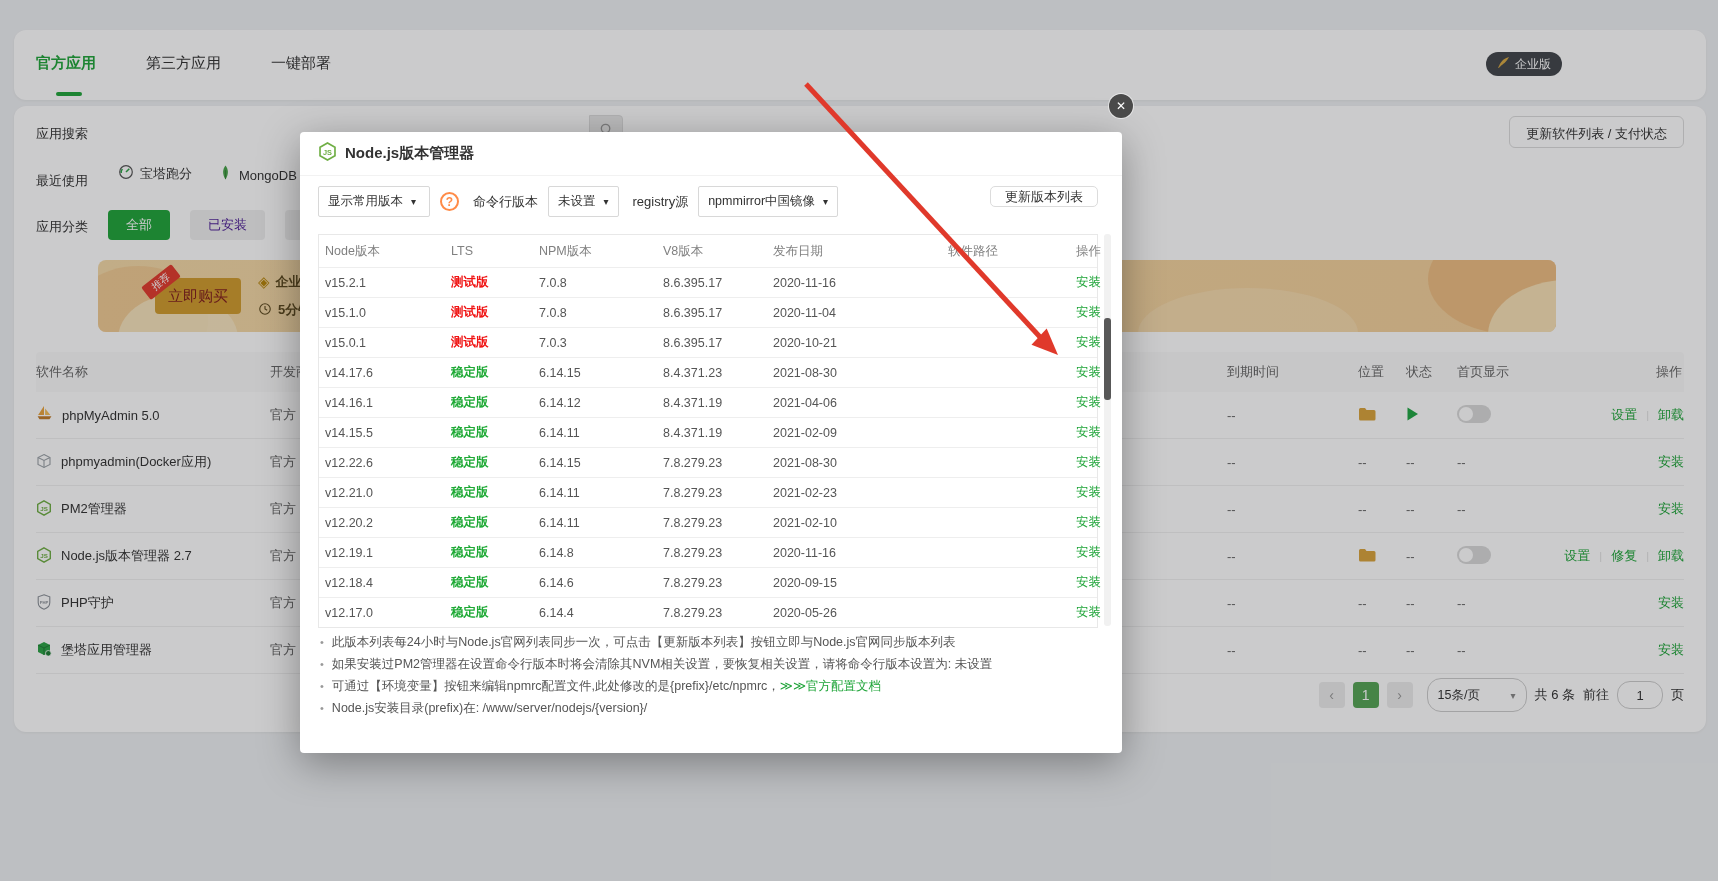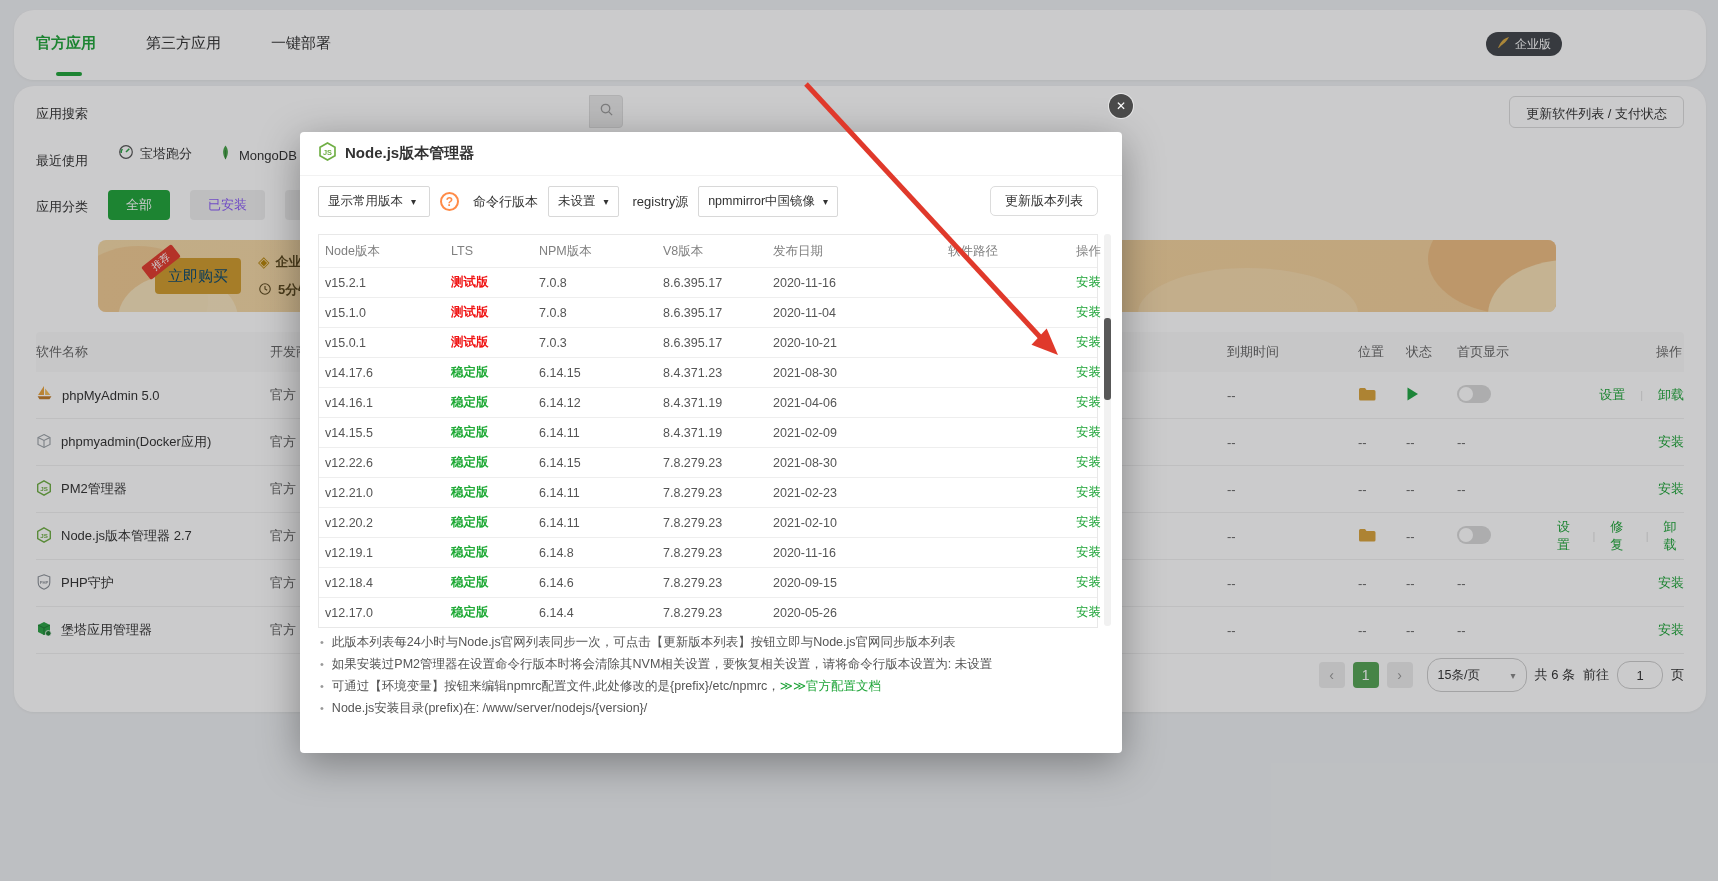--- a/index.html
+++ b/index.html
@@ -1,67 +1,67 @@
 <!DOCTYPE html>
 <html><head>
 <meta charset="utf-8">
 <style>
   * { margin:0; padding:0; box-sizing:border-box; font-family:"Liberation Sans","DejaVu Sans",sans-serif; }
   body { background:#9aa0a6; }
   .page { position:relative; width:1718px; height:881px; background:#eef0f2; overflow:hidden; }
-  .card { position:absolute; background:#fff; border-radius:20px; box-shadow:0 1px 3px rgba(0,0,0,.05); }
+  .card { position:absolute; background:#fff; border-radius:12px; box-shadow:0 1px 3px rgba(0,0,0,.05);margin-top:20px; }
   .topbar { left:14px; top:10px; width:1692px; height:70px; }
   .tabs { position:absolute; left:22px; top:24px; display:flex; gap:50px; }
   .tab { font-size:15px; color:#333; cursor:pointer; }
   .tab.active { color:#20a53a; font-weight:bold; }
   .tab-underline { position:absolute; left:42px; top:62px; width:26px; height:4px; border-radius:2px; background:#20a53a; }
   .ent-badge { position:absolute; right:144px; top:22px; height:24px; padding:0 11px; background:#42464b; border-radius:12px; color:#fff; font-size:12px; display:flex; align-items:center; gap:5px; }
   .main { left:14px; top:86px; width:1692px; height:626px; }
   .rowlabel { position:absolute; font-size:13px; color:#333; }
   .s-input { position:absolute; left:84px; top:9px; width:486px; height:33px; border:1px solid #ddd; border-radius:4px; font-size:13px; color:#333; padding:0 10px; outline:none; background:#fff; }
   .s-btn { position:absolute; left:575px; top:9px; width:34px; height:33px; background:#e9e9e9; border:1px solid #ddd; border-radius:0 4px 4px 0; display:flex; align-items:center; justify-content:center; cursor:pointer; }
   .update-btn { position:absolute; right:22px; top:10px; height:32px; padding:8px 16px; background:#fff; border:1px solid #dcdcdc; border-radius:6px; font-size:13px; color:#333; cursor:pointer; }
   .recent-wrap { position:absolute; left:104px; top:58px; display:flex; gap:26px; align-items:center; }
   .recent-item { display:flex; align-items:flex-end; gap:6px; font-size:13px; color:#333; cursor:pointer; }
   .cat-wrap { position:absolute; left:94px; top:104px; display:flex; gap:20px; }
-  .cat-btn { height:30px; padding:0 18px; border-radius:4px; background:#efefef; color:#8b5cf6; font-size:13px; border:none; cursor:pointer; }
+  .cat-btn { height:30px; padding:0 18px; border-radius:4px; background:#efefef; color:#4c1d95; font-size:13px; border:none; cursor:pointer; }
   .cat-btn.active { background:#20a53a; color:#fff; }
   .banner { position:absolute; left:84px; top:154px; width:1458px; height:72px; border-radius:8px; background:linear-gradient(90deg,#f4d9a7,#f3d2a0 55%,#f0c громад89); background:linear-gradient(90deg,#f4d9a7,#f2cf9a); overflow:hidden; }
   .blob { position:absolute; border-radius:50%; }
-  .buy-btn { position:absolute; left:57px; top:18px; width:86px; height:36px; background:#d09b2e; border:none; border-radius:4px; color:#0c4a6e; font-size:15px; cursor:pointer; }
+  .buy-btn { position:absolute; left:57px; top:18px; width:86px; height:36px; background:#d09b2e; border:none; border-radius:4px; color:#7f1d1d; font-size:15px; cursor:pointer; }
   .ribbon { position:absolute; left:44px; top:14px; background:#e23c2e; color:#fff; font-size:10px; padding:1px 9px; transform:rotate(-38deg); border-radius:2px; }
   .ent-line { position:absolute; left:160px; display:flex; gap:6px; align-items:center; font-size:13px; color:#5d4a1f; font-weight:bold; white-space:nowrap; }
   .bt-table { position:absolute; left:22px; top:246px; width:1648px; font-size:13px; }
   .bt-head, .bt-row { display:grid; grid-template-columns:234px 957px 131px 48px 51px 100px 127px; align-items:center; }
   .bt-head { height:40px; background:#fafafa; color:#666; border-radius:4px 4px 0 0; }
   .bt-row { height:47px; border-bottom:1px solid #f0f0f0; color:#666; }
   .bt-name { display:flex; align-items:center; gap:9px; color:#333; cursor:pointer; }
   .bt-name svg { flex:none; }
   .cell-r { text-align:right; padding-right:2px; }
-  .acts { display:flex; justify-content:flex-end; gap:15px; align-items:center; }
+  .acts { display:flex; justify-content:flex-end; gap:9px; align-items:center; }
   .act { color:#20a53a; cursor:pointer; text-decoration:none; }
   .sep { color:#e0e0e0; font-size:11px; }
   .toggle { display:inline-block; width:34px; height:18px; background:#d9d9d9; border-radius:9px; position:relative; cursor:pointer; }
   .toggle .knob { position:absolute; left:2px; top:2px; width:14px; height:14px; background:#fff; border-radius:50%; }
   .pager { position:absolute; right:22px; top:572px; display:flex; align-items:center; gap:8px; font-size:13px; color:#333; }
   .pg-btn { width:26px; height:26px; border-radius:4px; background:#ececec; color:#999; display:flex; align-items:center; justify-content:center; font-size:14px; cursor:pointer; }
   .pg-btn.cur { background:#55a555; color:#fff; }
   .pg-select { height:28px; min-width:100px; border:1px solid #ccc; border-radius:14px; display:flex; align-items:center; justify-content:space-between; padding:16px 10px; color:#333; font-size:12.5px; gap:8px; cursor:pointer; margin-left:6px; }
   .pg-goto-input { width:46px; height:28px; border:1px solid #ccc; border-radius:13px; text-align:center; font-size:13px; color:#333; outline:none; }
   .chev { font-size:10px; color:#888; }
   .dim { position:absolute; inset:0; background:rgba(18,20,24,.22); z-index:5; }
   
   .modal { position:absolute; left:300px; top:132px; width:822px; height:621px; background:#fff; border-radius:4px; box-shadow:0 10px 40px rgba(0,0,0,.35); z-index:10; }
   .m-head { position:absolute; left:0; top:0; right:0; height:44px; border-bottom:1px solid #f2f2f2; display:flex; align-items:center; gap:8px; padding:0 18px; }
   .m-title { font-size:15px; color:#333; font-weight:bold; }
   .m-controls { position:absolute; left:18px; top:54px; display:flex; align-items:center; gap:10px; }
   .m-select { height:31px; border:1px solid #d8d8d8; border-radius:2px; background:#fff; display:flex; align-items:center; gap:8px; padding:0 9px; font-size:12.5px; color:#333; cursor:pointer; white-space:nowrap; }
   .m-label { font-size:13px; color:#333; margin-left:4px; white-space:nowrap; }
   .help { width:19px; height:19px; border:2px solid #ff8b47; color:#ff8b47; border-radius:50%; font-size:12px; font-weight:bold; display:flex; align-items:center; justify-content:center; cursor:pointer; }
-  .m-update { position:absolute; right:24px; top:54px; height:30px; padding:0 14px; background:#fff; border:1px solid #dcdcdc; border-radius:5px; font-size:13px; color:#333; cursor:pointer; }
+  .m-update { position:absolute; right:24px; top:54px; height:21px; padding:0 14px; background:#fff; border:1px solid #dcdcdc; border-radius:5px; font-size:13px; color:#333; cursor:pointer; }
   .m-table { position:absolute; left:18px; top:102px; width:780px; border:1px solid #e8e8e8; font-size:12.5px; }
   .m-tr { display:grid; grid-template-columns:126px 88px 124px 110px 175px 112px 45px; align-items:center; height:30px; border-top:1px solid #eee; padding:0 0 0 6px; color:#555; }
   .m-tr.m-th { height:32px; border-top:none; color:#808080; }
   .m-tr .last { text-align:right; padding-right:4px; }
   .lts-red { color:#f01414; font-weight:bold; }
   .lts-green { color:#1faa36; font-weight:bold; }
   .install { color:#20a53a; cursor:pointer; text-decoration:none; font-weight:normal; }
   .m-scroll-track { position:absolute; left:804px; top:102px; width:7px; height:392px; background:#f1f1f1; border-radius:3px; }
   .m-scroll-thumb { position:absolute; left:804px; top:186px; width:7px; height:82px; background:#585858; border-radius:3px; cursor:grab; }
   .m-notes { position:absolute; left:20px; top:504px; width:780px; list-style:none; }

